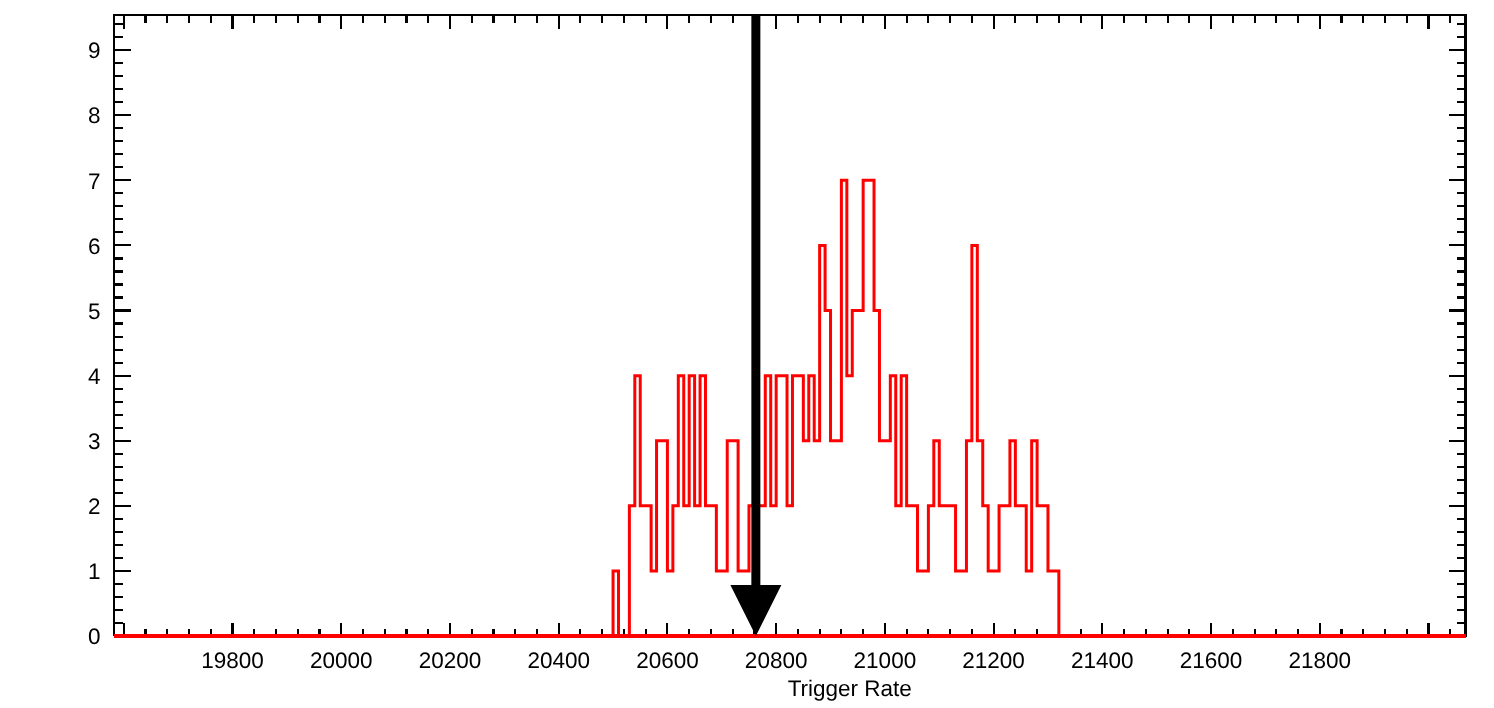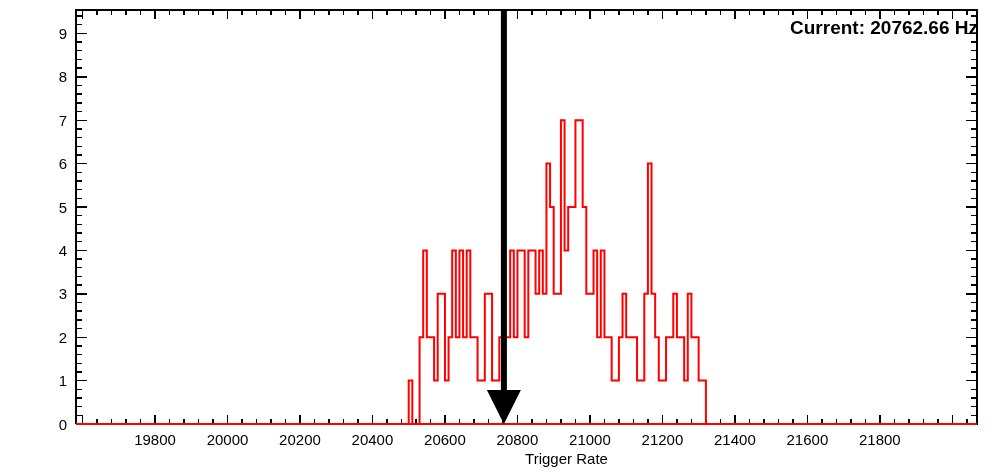--- a/index.html
+++ b/index.html
@@ -284,15 +284,14 @@
       </g>
 
     <text id="x-axis-title" x="566.5" y="464" font-family="Liberation Sans, sans-serif" font-size="15" fill="#000000" text-anchor="middle">Trigger Rate</text>
 
     <g id="g-marker">
         <line x1="503.90613837489934" y1="10" x2="503.90613837489934" y2="394" stroke="#000000" stroke-width="6"></line>
         <polygon points="486.90613837489934,390 520.9061383748993,390 503.90613837489934,424" fill="#000000"></polygon>
       </g>
   </svg>
 
-  <div class="annot" id="current-readout">Current: 20762.66 Hz</div>
 
 </div>
 
 </body></html>

